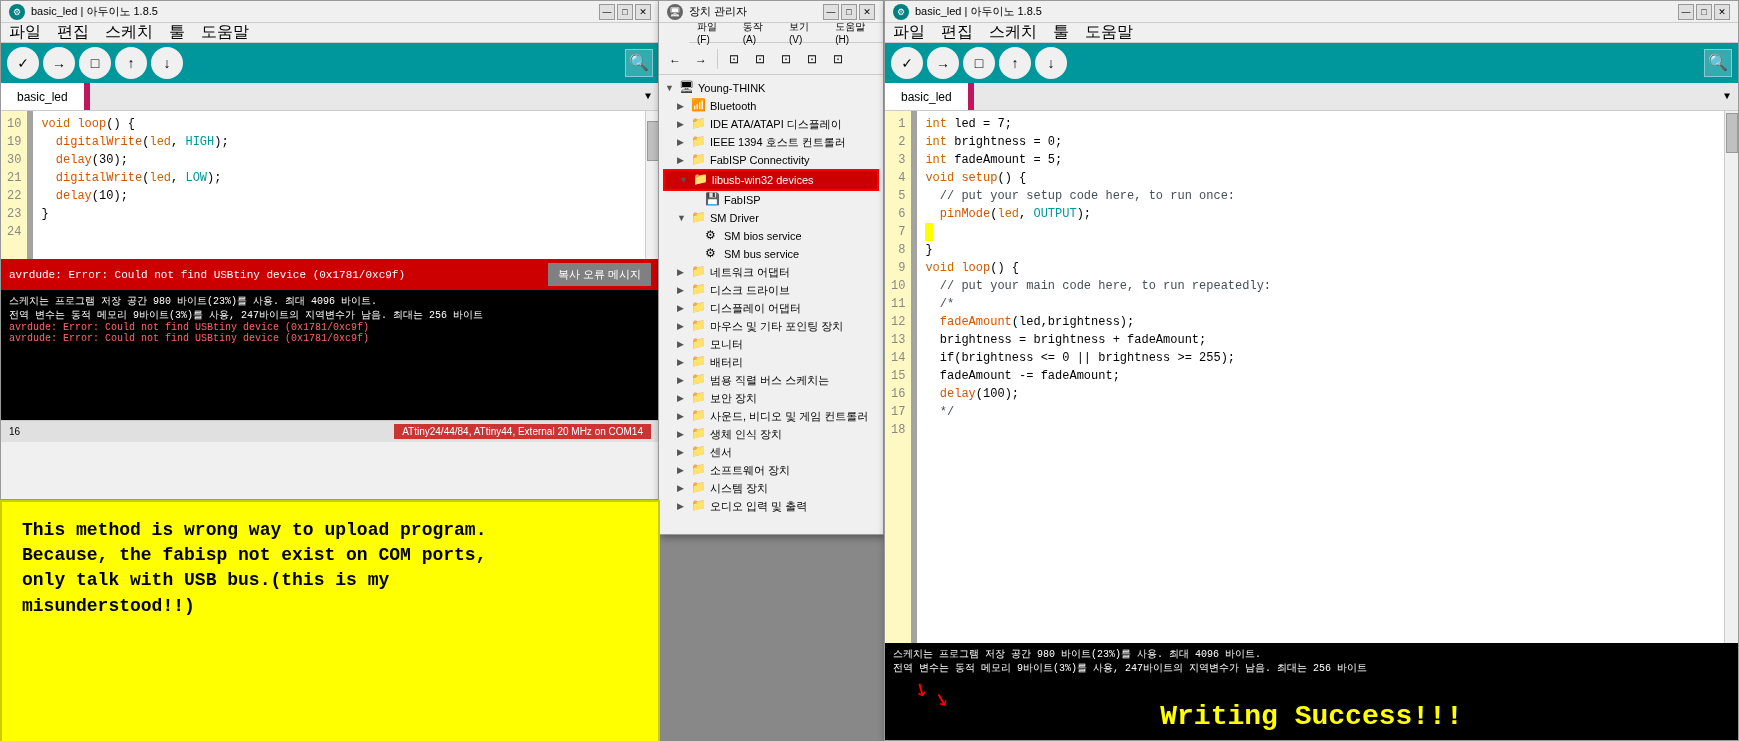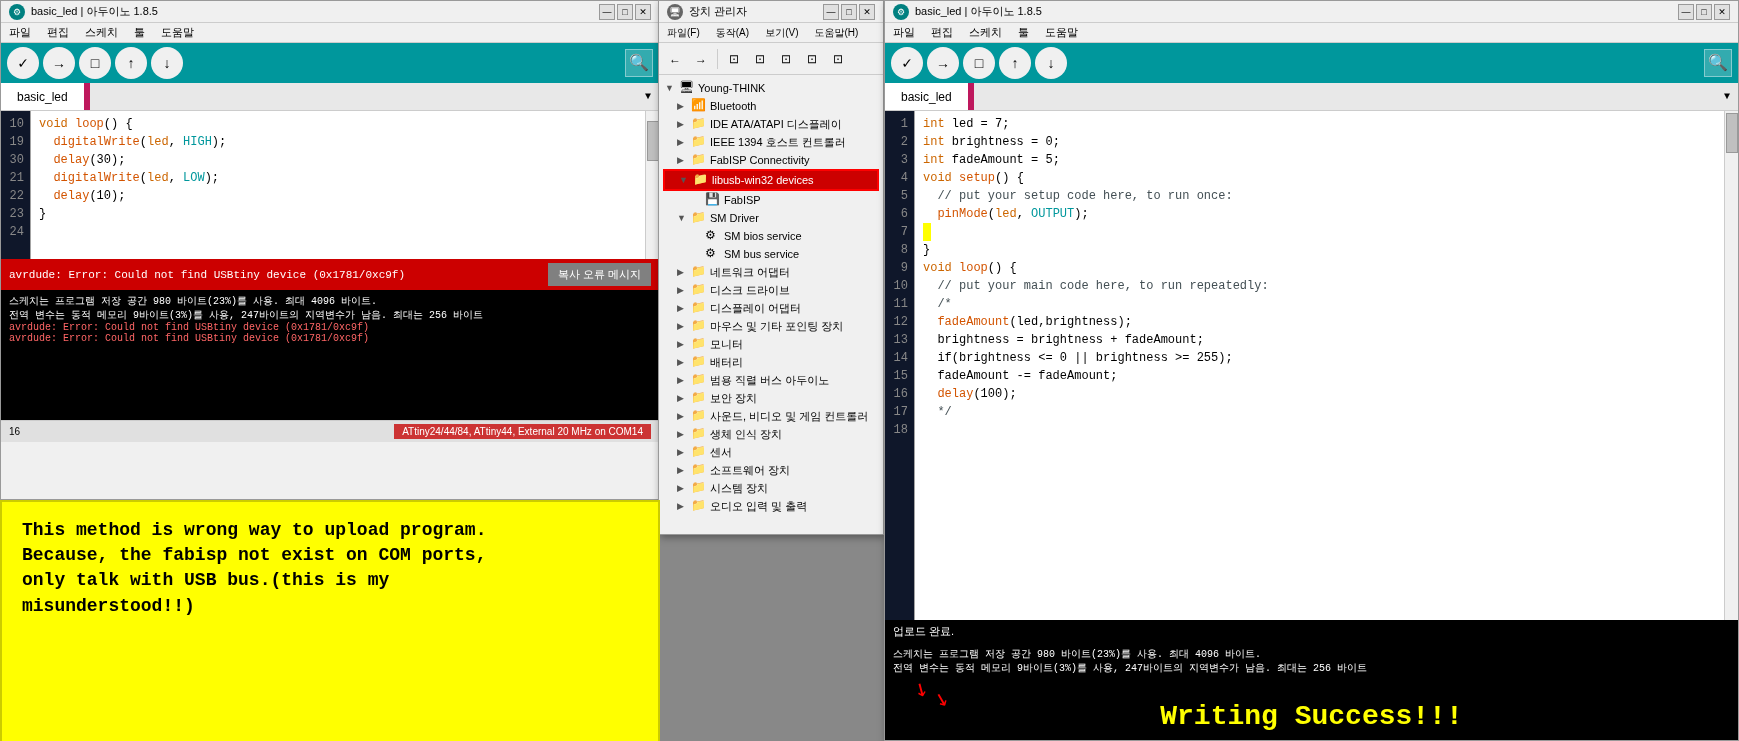--- a/index.html
+++ b/index.html
@@ -67,21 +67,21 @@
       align-items: center;
       justify-content: center;
     }
 
     .menu-bar {
       background: #f0f0f0;
       height: 20px;
       display: flex;
       align-items: center;
       padding: 0 4px;
-      font-size: 11px;
+      font-size: 16px;
       font-family: 'Malgun Gothic', Arial, sans-serif;
       border-bottom: 1px solid #ccc;
       gap: 8px;
     }
 
     .menu-item {
       padding: 2px 4px;
       cursor: pointer;
     }
 
@@ -159,22 +159,22 @@
     }
 
     .code-area {
       background: #ffffff;
       flex: 1;
       overflow: hidden;
       display: flex;
     }
 
     .line-numbers {
-      background: #0f172a;
-      border-right: 1px solid #a3a3a3;
+      background: #fef9c3;
+      border-right: 6px solid #a3a3a3;
       padding: 4px 6px;
       font-size: 12px;
       color: #888;
       text-align: right;
       line-height: 18px;
       min-width: 30px;
       font-family: 'Courier New', monospace;
     }
 
     .code-content {
@@ -415,21 +415,21 @@
       <div class="title-bar-icon" style="background:#666;">🖥</div>
       <span>장치 관리자</span>
     </div>
     <div class="title-bar-controls">
       <button class="title-btn">—</button>
       <button class="title-btn">□</button>
       <button class="title-btn">✕</button>
     </div>
   </div>
 
-  <div class="menu-bar" style="font-size:10px;">
+  <div class="menu-bar" style="font-size:10px;margin-left:30px;">
     <span class="menu-item">파일(F)</span>
     <span class="menu-item">동작(A)</span>
     <span class="menu-item">보기(V)</span>
     <span class="menu-item">도움말(H)</span>
   </div>
 
   <div class="dm-toolbar">
     <button class="dm-btn">←</button>
     <button class="dm-btn">→</button>
     <div style="width:1px; height:20px; background:#ccc; margin:0 2px;"></div>
@@ -534,21 +534,21 @@
 
     <div class="tree-item indent-1">
       <span class="tree-expand">▶</span>
       <span class="tree-icon">📁</span>
       <span class="tree-label">배터리</span>
     </div>
 
     <div class="tree-item indent-1">
       <span class="tree-expand">▶</span>
       <span class="tree-icon">📁</span>
-      <span class="tree-label">범용 직렬 버스 아두이노</span>
+      <span class="tree-label">범용 직렬 버스 스케치는</span>
     </div>
 
     <div class="tree-item indent-1">
       <span class="tree-expand">▶</span>
       <span class="tree-icon">📁</span>
       <span class="tree-label">보안 장치</span>
     </div>
 
     <div class="tree-item indent-1">
       <span class="tree-expand">▶</span>
@@ -672,23 +672,20 @@
       <div>&nbsp;&nbsp;if(brightness &lt;= 0 || brightness &gt;= 255);</div>
       <div>&nbsp;&nbsp;fadeAmount -= fadeAmount;</div>
       <div>&nbsp;&nbsp;<span class="fn">delay</span>(100);</div>
       <div>&nbsp;&nbsp;<span style="color:#434f54;">*/</span></div>
     </div>
     <div class="scrollbar-v" style="height:100%; top:0;">
       <div class="scrollbar-thumb" style="margin-top:2px;"></div>
     </div>
   </div>
 
-  <div style="background:#000; color:#fff; padding:4px 8px; font-size:11px; font-family:'Malgun Gothic',Arial,sans-serif;">
-    <span>업로드 완료.</span>
-  </div>
   <div style="background:#000; color:#fff; padding:4px 8px; font-size:10px; font-family:'Courier New',monospace; height:50px; overflow:hidden;">
     <div>스케치는 프로그램 저장 공간 980 바이트(23%)를 사용. 최대 4096 바이트.</div>
     <div>전역 변수는 동적 메모리 9바이트(3%)를 사용, 247바이트의 지역변수가 남음.  최대는 256 바이트</div>
   </div>
 
   <div style="background:#000; padding:8px; text-align:center; position:relative;">
     
     <div style="position:absolute; left:30px; top:-20px; color:#ff0000; font-size:24px; transform:rotate(30deg);">↘</div>
     <div style="position:absolute; left:50px; top:-10px; color:#ff0000; font-size:24px; transform:rotate(15deg);">↘</div>
     <span style="color:#ffff00; font-size:28px; font-family:'Courier New',monospace; font-weight:bold;">Writing Success!!!</span>

